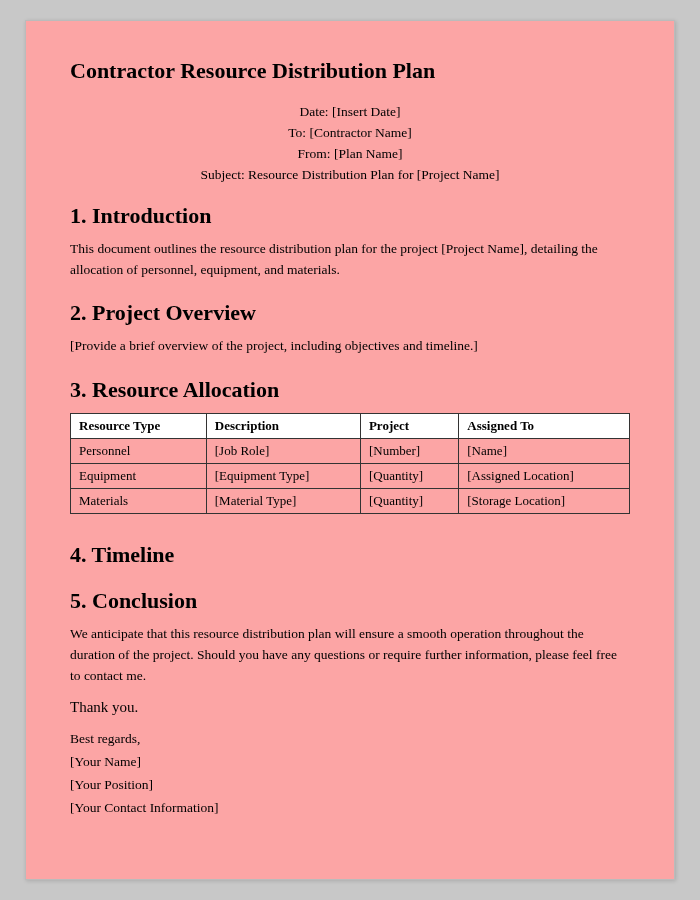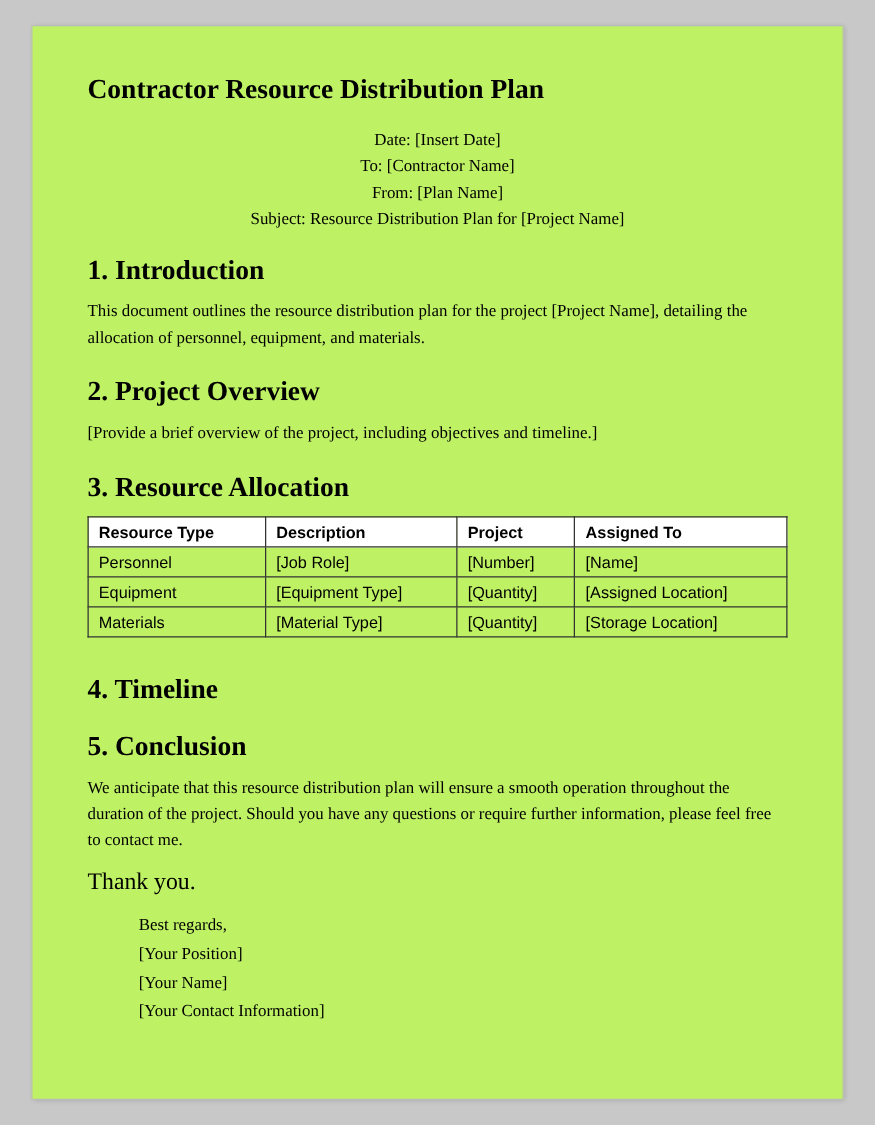--- a/index.html
+++ b/index.html
@@ -13,21 +13,21 @@
       min-height: 900px;
       background: #c8c8c8;
       display: flex;
       justify-content: center;
       align-items: flex-start;
       padding: 20px;
       font-family: Georgia, 'Times New Roman', Times, serif;
     }
 
     .document {
-      background: #bef264;
+      background: #fca5a5;
       width: 650px;
       min-height: 860px;
       padding: 36px 44px 36px 44px;
       border: 1px solid #bbbbbb;
       box-shadow: 1px 1px 4px rgba(0,0,0,0.15);
     }
 
     .doc-title {
       font-size: 22px;
       font-weight: bold;
@@ -57,47 +57,46 @@
       line-height: 1.55;
       margin-bottom: 6px;
     }
 
     .resource-table {
       border-collapse: collapse;
       width: 100%;
       margin-top: 10px;
       margin-bottom: 28px;
       font-size: 13px;
-      font-family: Liberation Sans, sans-serif;
+      font-family: Liberation Serif, serif;
     }
 
     .resource-table th,
     .resource-table td {
       border: 1px solid #333;
       padding: 4px 8px;
       text-align: left;
       vertical-align: top;
     }
 
     .resource-table th {
       font-weight: bold;
       background: #ffffff;
     }
 
     .closing-block {
       margin-top: 10px;
       font-size: 13.5px;
       font-family: Georgia, serif;
       line-height: 1.7;
-      margin-left: 41px;
     }
 
     .closing-thanks {
       margin-top: 12px;
-      font-size: 19px;
+      font-size: 15px;
       font-family: Georgia, serif;
       margin-bottom: 12px;
     }
   </style>
 </head>
 <body>
 
 <div class="document">
 
   <div class="doc-title">Contractor Resource Distribution Plan</div>
@@ -151,18 +150,18 @@
 
   <div class="section-heading">4. Timeline</div>
 
   <div class="section-heading">5. Conclusion</div>
   <div class="section-body">We anticipate that this resource distribution plan will ensure a smooth operation throughout the duration of the project. Should you have any questions or require further information, please feel free to contact me.</div>
 
   <div class="closing-thanks">Thank you.</div>
 
   <div class="closing-block">
     <div>Best regards,</div>
+    <div>[Your Name]</div>
     <div>[Your Position]</div>
-    <div>[Your Name]</div>
     <div>[Your Contact Information]</div>
   </div>
 
 </div>
 
 </body></html>

